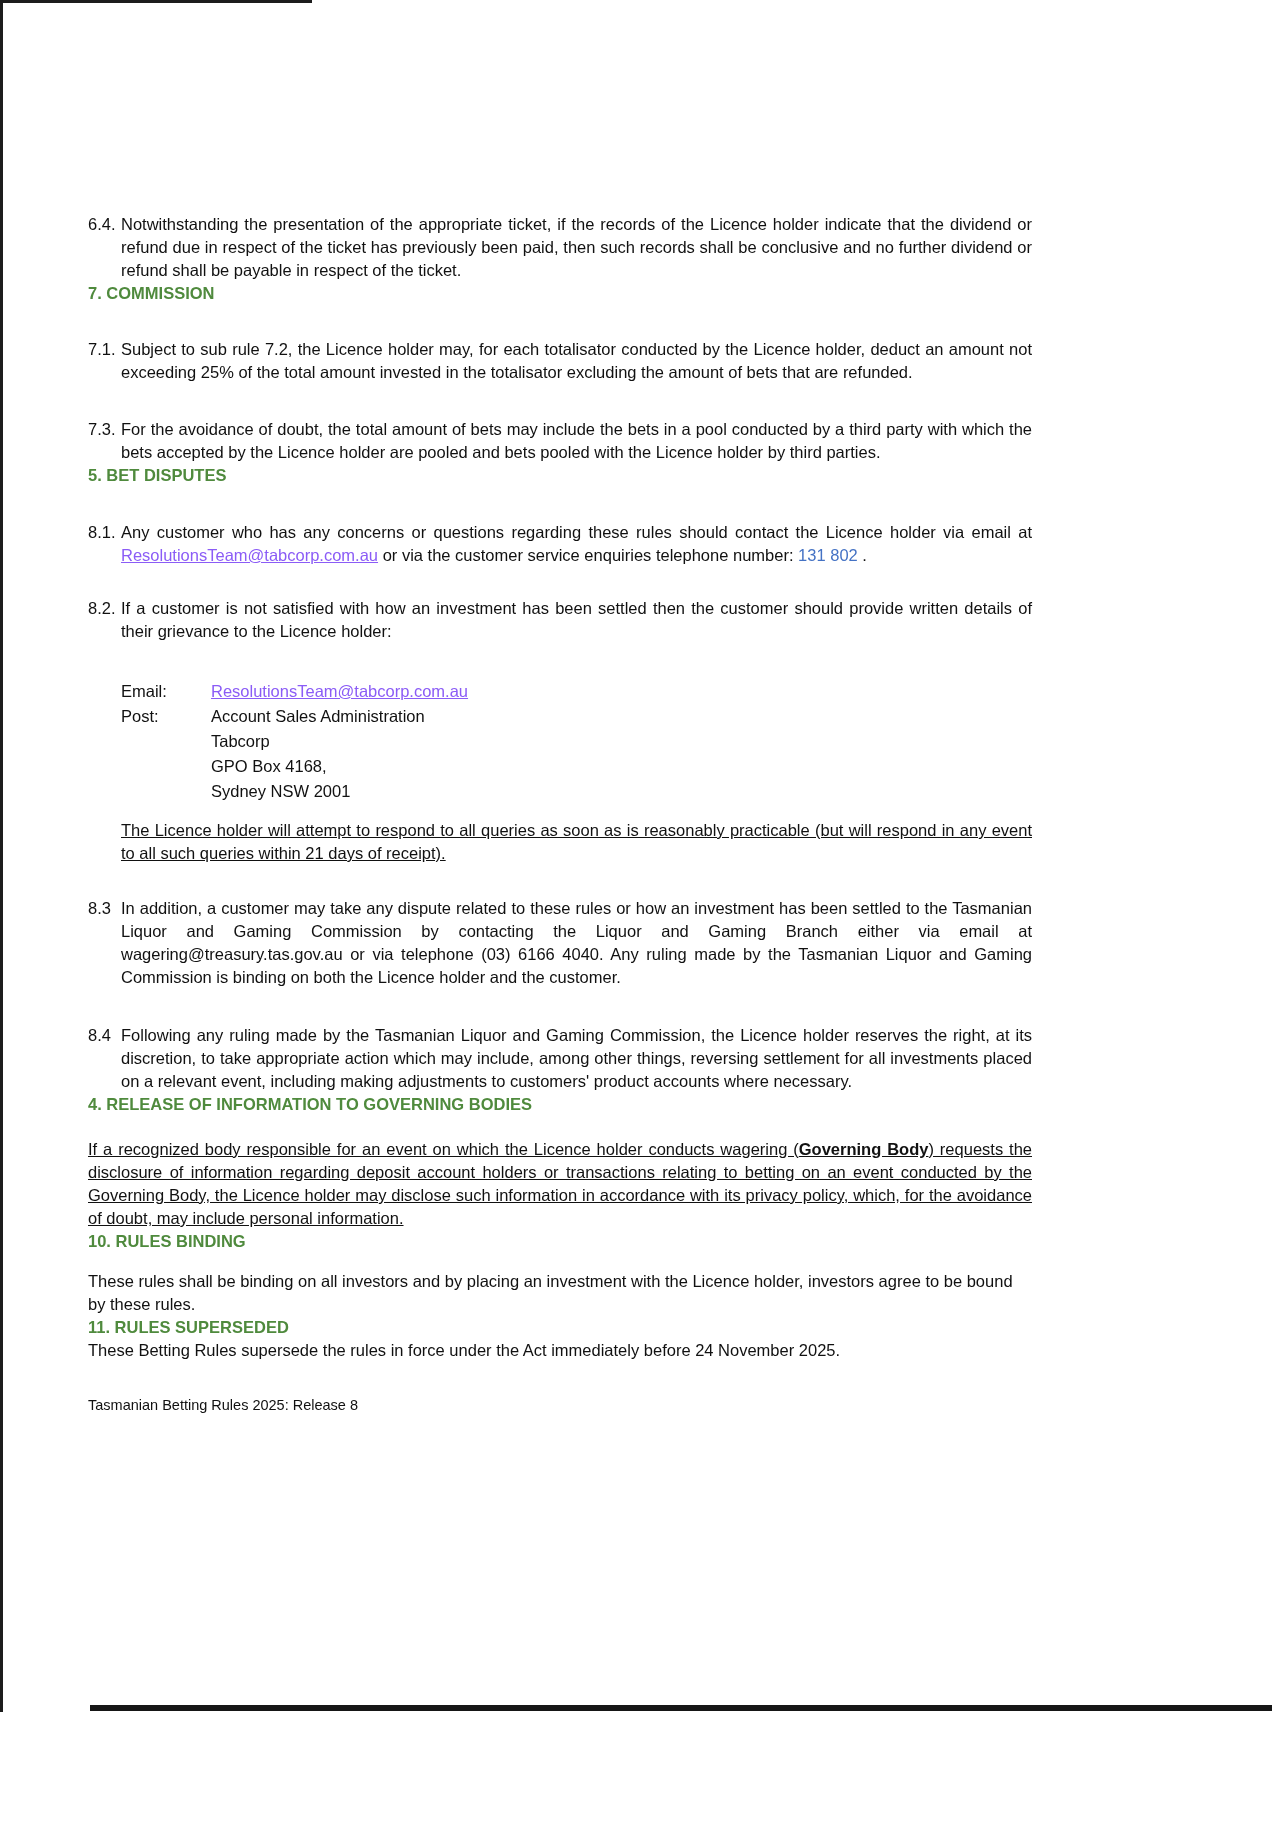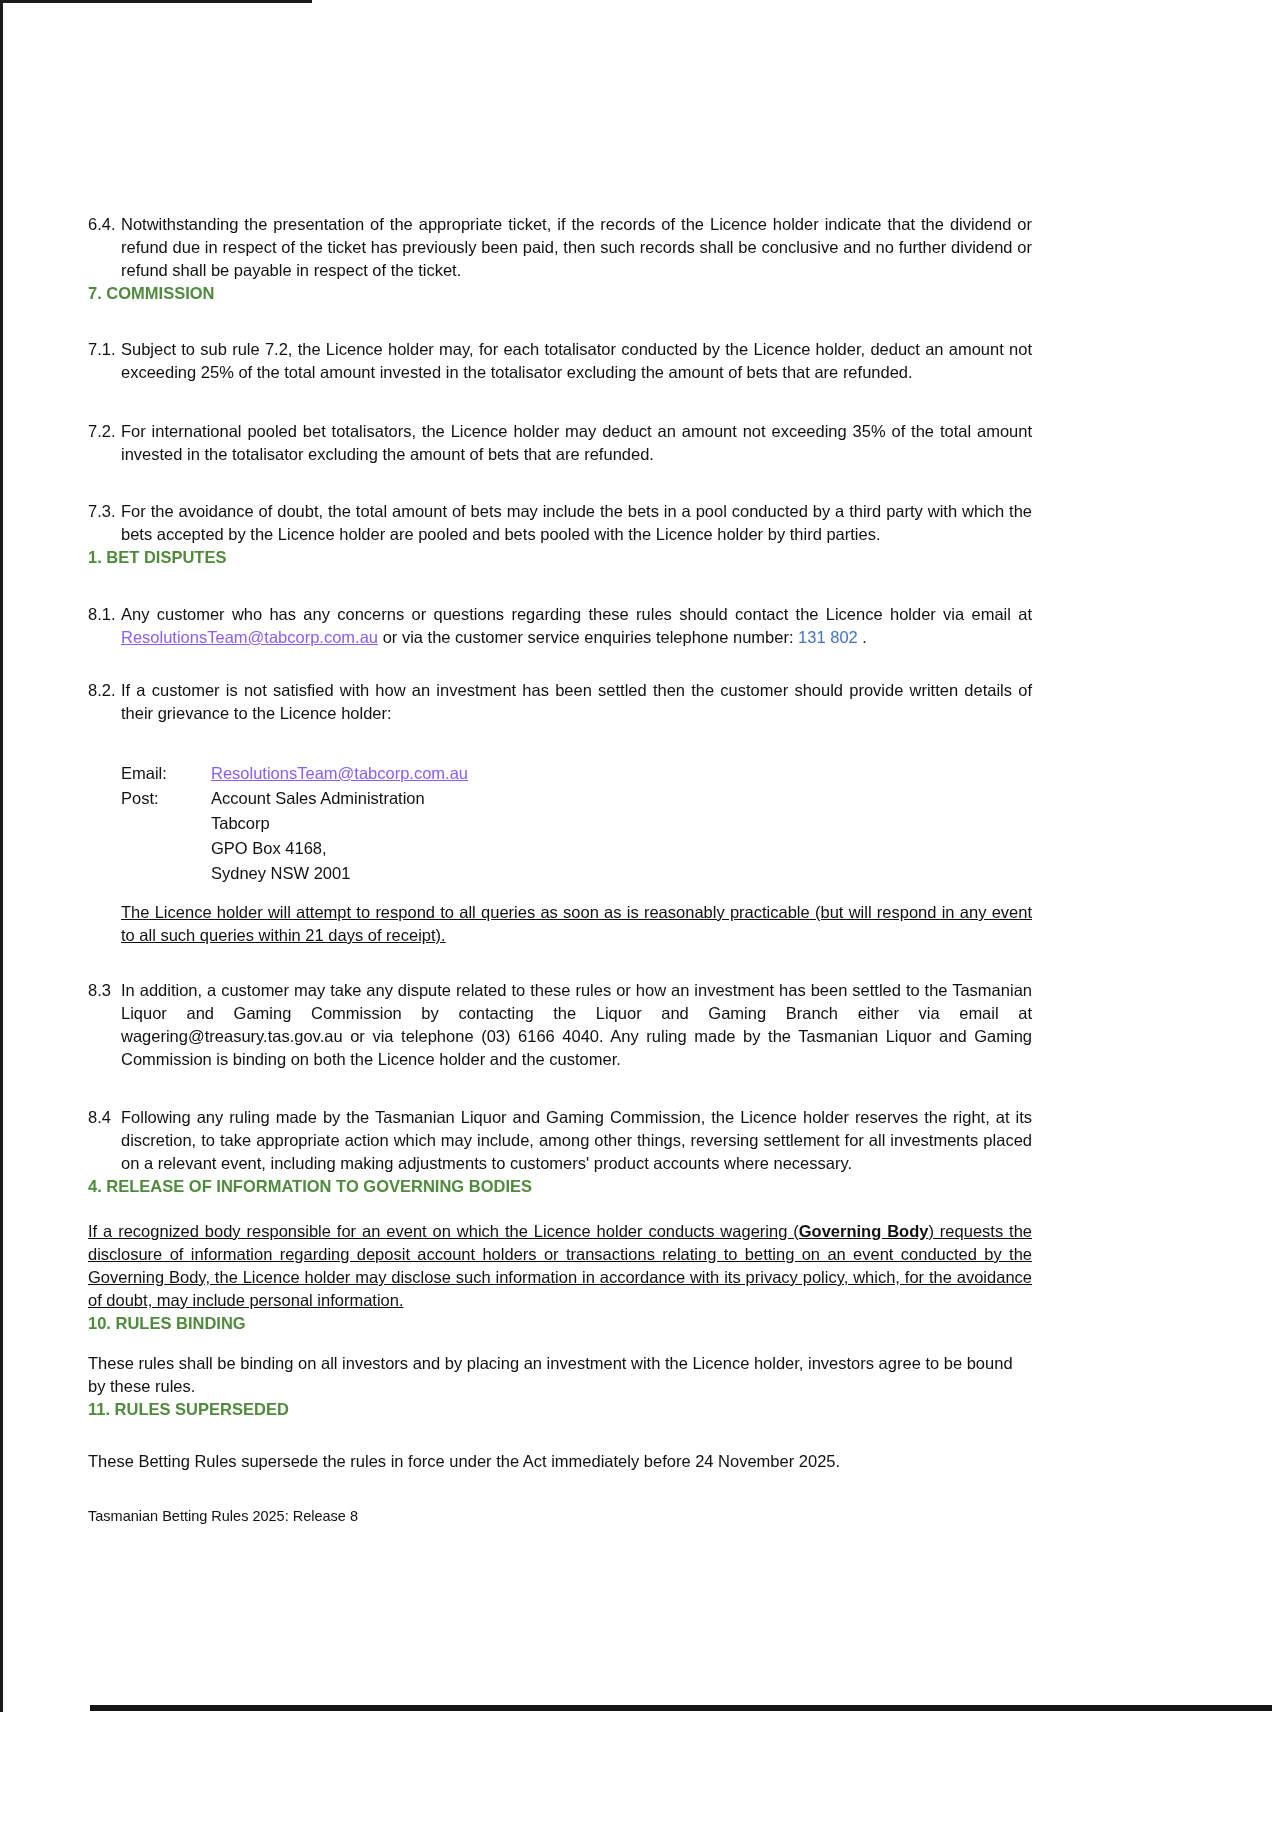--- a/index.html
+++ b/index.html
@@ -39,21 +39,21 @@
   a.phone    { color:#4472c4; text-decoration:none; cursor:pointer; }
   .bold      { font-weight:bold; }
 
   .footer { font-size:14.5px; line-height:20px; }
 
   
   .mt43{margin-top:43px} .mt33{margin-top:33px} .mt36{margin-top:36px}
   .mt34{margin-top:34px} .mt27{margin-top:27px} .mt30{margin-top:30px}
   .mt26{margin-top:36px} .mt15{margin-top:15px} .mt32{margin-top:32px}
   .mt35{margin-top:35px} .mt38{margin-top:38px} .mt22{margin-top:22px}
-  .mt17{margin-top:17px} .mt20{margin-top:20px} .mt29{margin-top:29px}
+  .mt17{margin-top:17px} .mt20{margin-top:20px} .mt29{}
   .mt19{margin-top:33px}
 </style>
 </head>
 <body>
 
 <div class="page">
   <div class="edge-left"></div>
   <div class="edge-top"></div>
   <div class="edge-bottom"></div>
 
@@ -64,31 +64,27 @@
       <span class="nbody">Notwithstanding the presentation of the appropriate ticket, if the records of the Licence holder indicate that the dividend or refund due in respect of the ticket has previously been paid, then such records shall be conclusive and no further dividend or refund shall be payable in respect of the ticket.</span>
     </div>
 
     <h2 class="green mt43">7. COMMISSION</h2>
 
     <div class="block npara mt33">
       <span class="num">7.1.</span>
       <span class="nbody">Subject to sub rule 7.2, the Licence holder may, for each totalisator conducted by the Licence holder, deduct an amount not exceeding 25% of the total amount invested in the totalisator excluding the amount of bets that are refunded.</span>
     </div>
 
-    <div class="block npara mt36">
-      <span class="num">7.2.</span>
-      <span class="nbody">For international pooled bet totalisators, the Licence holder may deduct an amount not exceeding 35% of the total amount invested in the totalisator excluding the amount of bets that are refunded.</span>
-    </div>
 
     <div class="block npara mt34">
       <span class="num">7.3.</span>
       <span class="nbody">For the avoidance of doubt, the total amount of bets may include the bets in a pool conducted by a third party with which the bets accepted by the Licence holder are pooled and bets pooled with the Licence holder by third parties.</span>
     </div>
 
-    <h2 class="green mt27">1. BET DISPUTES</h2>
+    <h2 class="green mt27">5. BET DISPUTES</h2>
 
     <div class="block npara mt34">
       <span class="num">8.1.</span>
       <span class="nbody"><span>Any customer who has any concerns or questions regarding these rules should contact the Licence holder via email at </span><a class="maillink" href="mailto:ResolutionsTeam@tabcorp.com.au">ResolutionsTeam@tabcorp.com.au</a><span> or via the customer service enquiries telephone number: </span><a class="phone" href="tel:131802">131 802</a><span> .</span></span>
     </div>
 
     <div class="block npara mt30">
       <span class="num">8.2.</span>
       <span class="nbody">If a customer is not satisfied with how an investment has been settled then the customer should provide written details of their grievance to the Licence holder:</span>
     </div>

